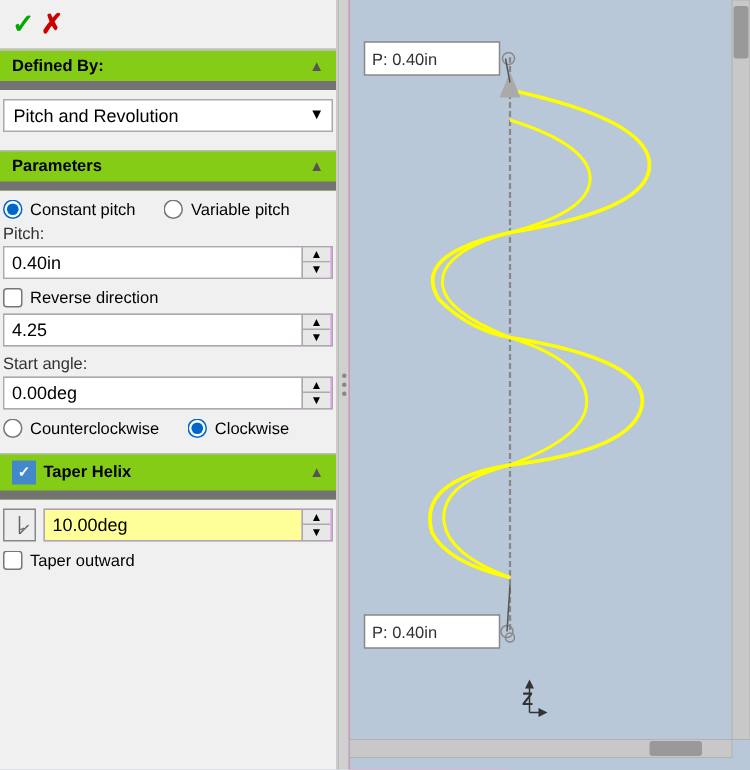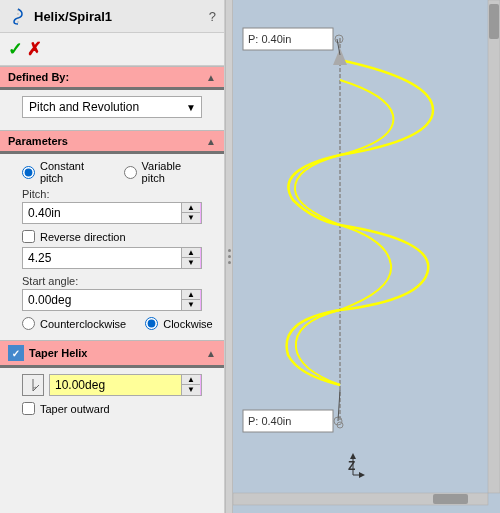--- a/index.html
+++ b/index.html
@@ -60,34 +60,34 @@
     .btn-x {
       color: #cc0000;
       font-size: 18px;
       cursor: pointer;
       background: none;
       border: none;
       font-weight: bold;
     }
 
     .section-header {
-      background: #fca5a5;
+      background: #84cc16;
       padding: 4px 8px;
       display: flex;
       align-items: center;
       justify-content: space-between;
       font-size: 11px;
       font-weight: bold;
       border-top: 1px solid #bbb;
-      border-bottom: 3px solid #737373;
+      border-bottom: 6px solid #737373;
       cursor: pointer;
     }
 
     .section-content {
-      padding: 6px 22px;
+      padding: 6px 2px;
     }
 
     .form-row {
       margin-bottom: 6px;
     }
 
     .form-label {
       font-size: 11px;
       color: #333;
       margin-bottom: 2px;
@@ -237,32 +237,20 @@
     .chevron-icon {
       font-size: 10px;
       color: #555;
     }
   </style>
 </head>
 <body>
 
 <div class="panel">
 
-  <div class="panel-header">
-    <div class="panel-title">
-      <div class="helix-icon">
-        <svg width="18" height="18" viewBox="0 0 18 18">
-          <path d="M9 2 Q13 4 13 7 Q13 10 9 11 Q5 12 5 15 Q5 17 9 17" stroke="#0055bb" stroke-width="1.5" fill="none"></path>
-          <line x1="9" y1="2" x2="9" y2="16" stroke="#888" stroke-width="0.5" stroke-dasharray="2,2"></line>
-        </svg>
-      </div>
-      <span>Helix/Spiral1</span>
-    </div>
-    <span class="question-icon">?</span>
-  </div>
 
   <div class="action-buttons">
     <button class="btn-check">✓</button>
     <button class="btn-x">✗</button>
   </div>
 
   <div class="section-header">
     <span>Defined By:</span>
     <span class="chevron-icon">▲</span>
   </div>

